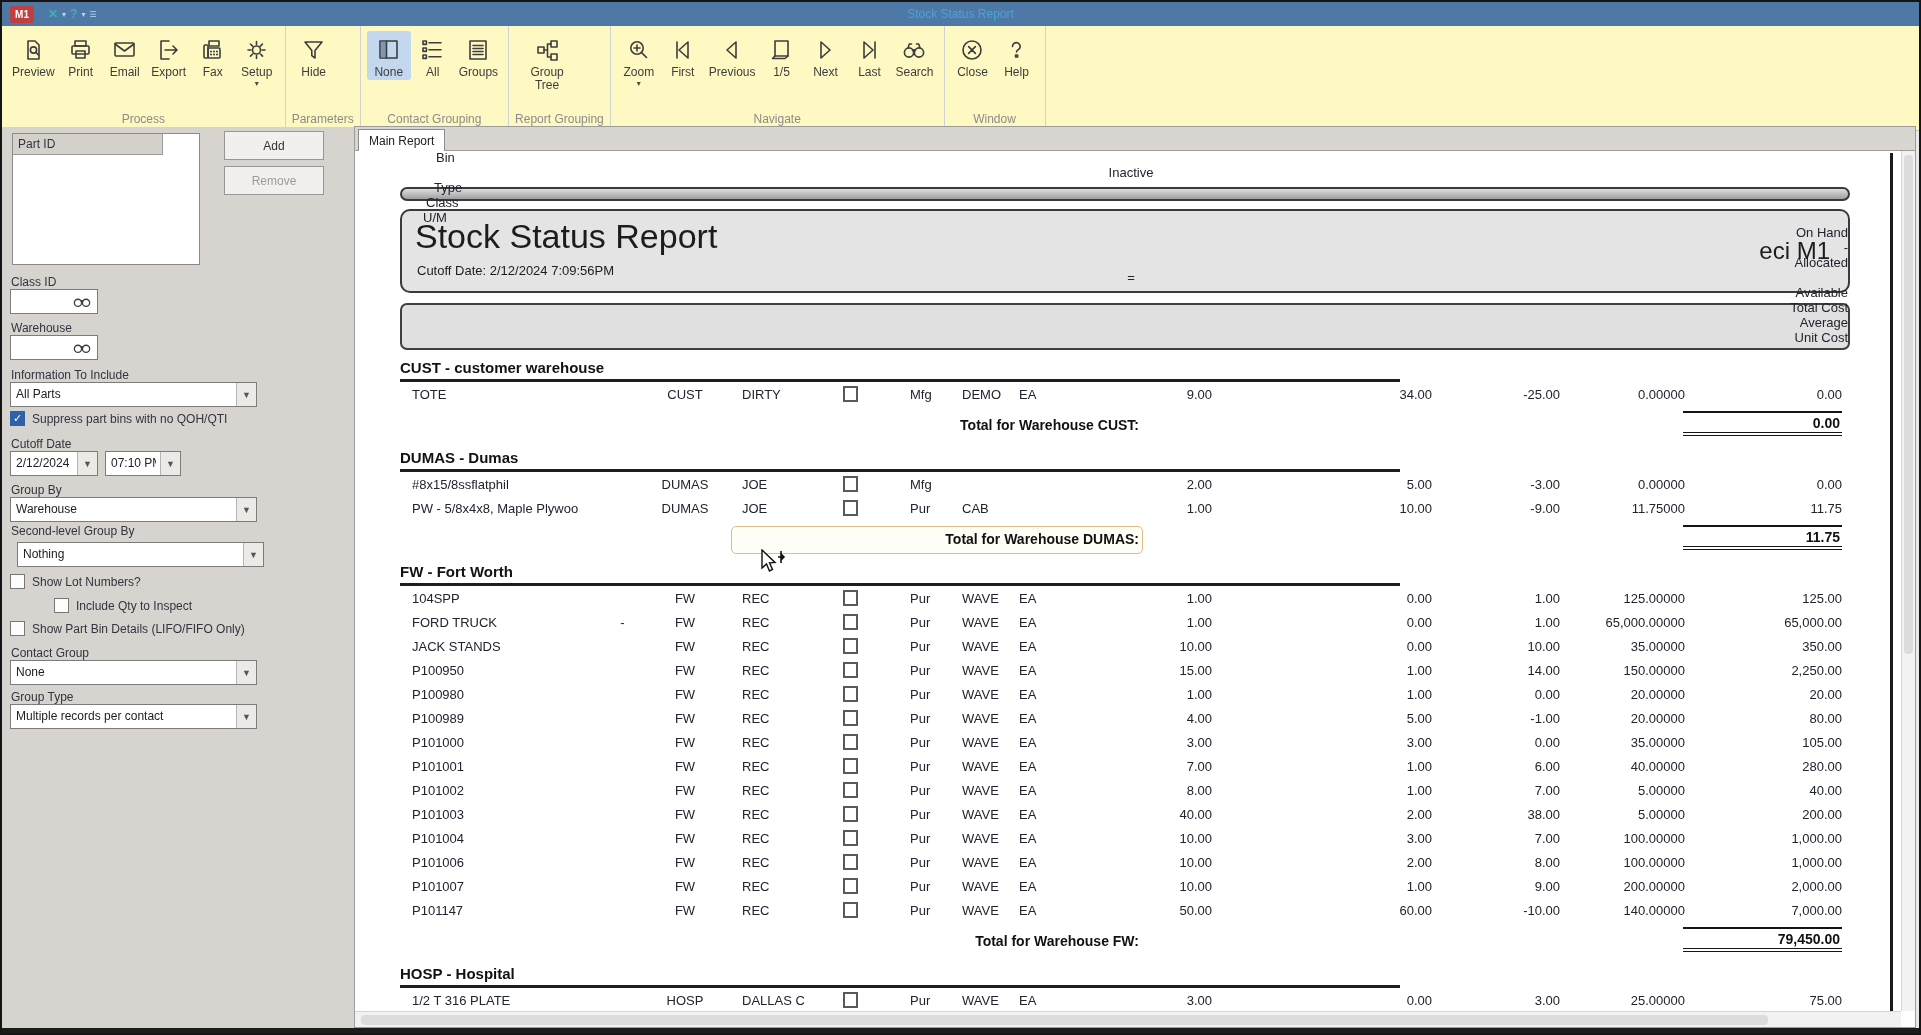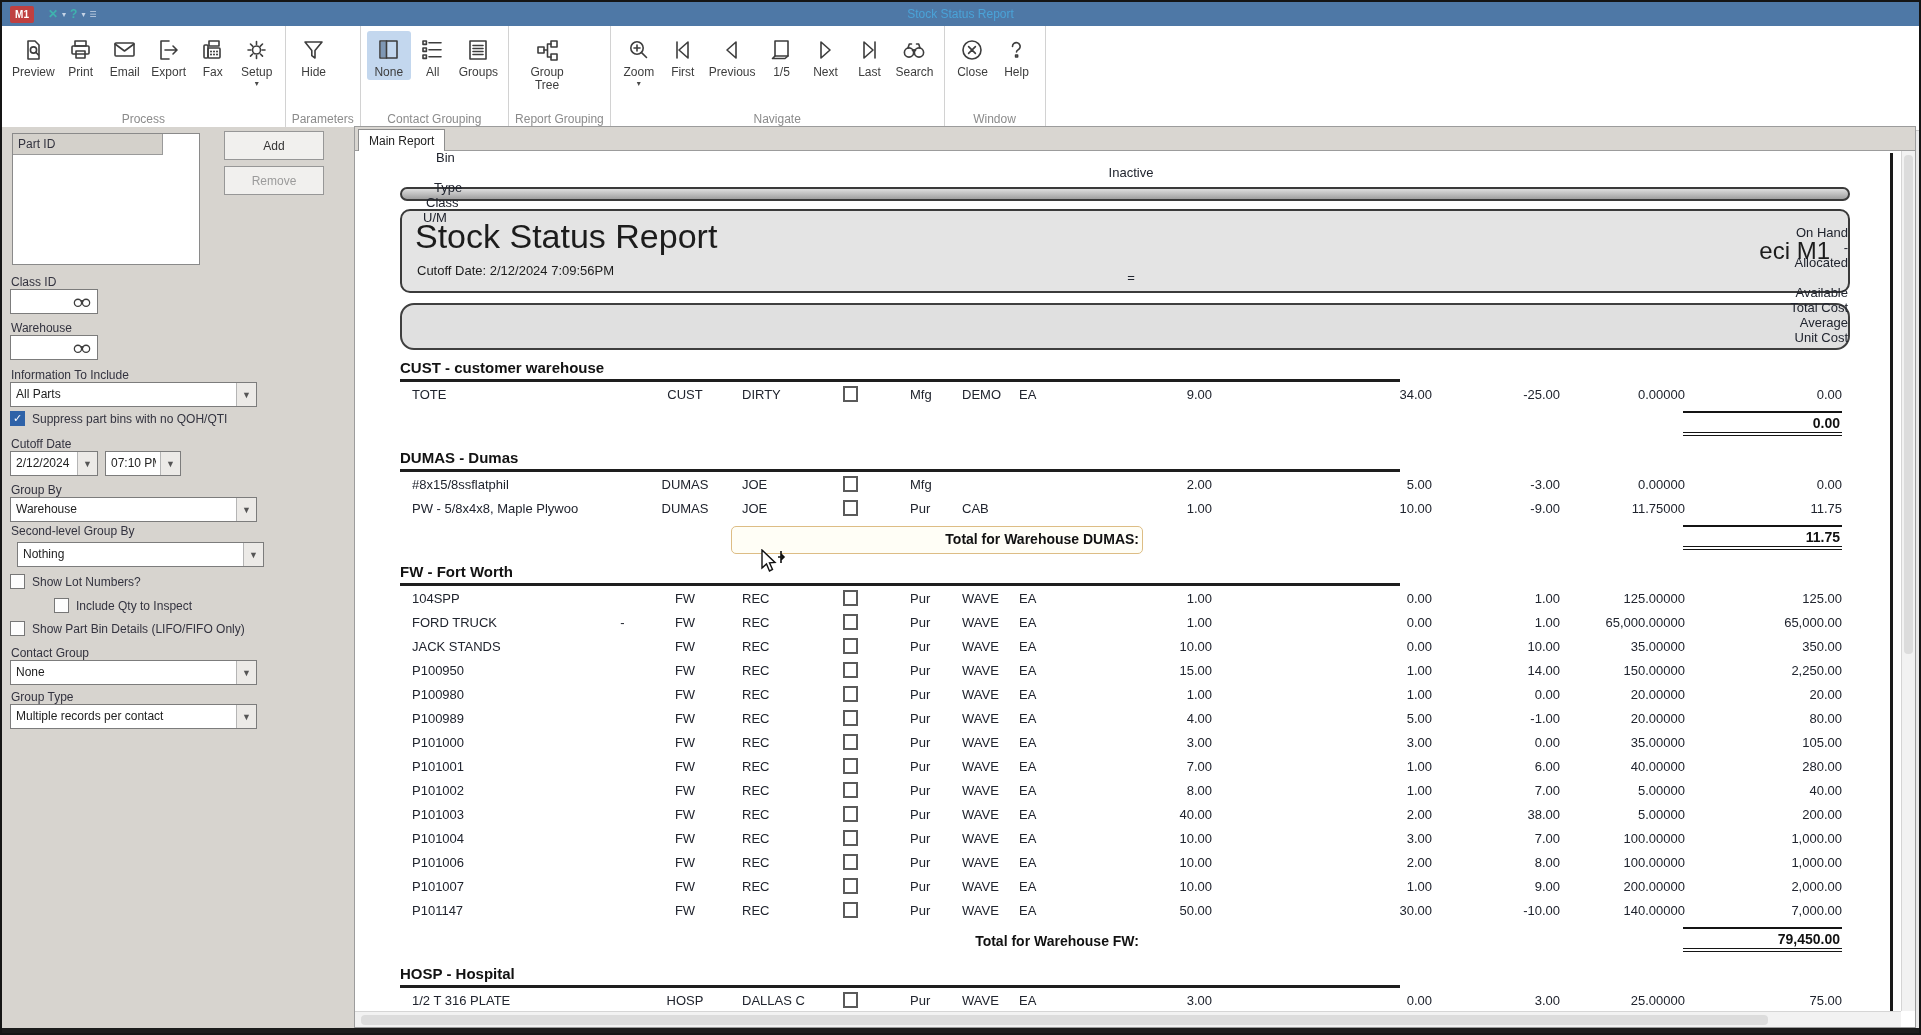--- a/index.html
+++ b/index.html
@@ -8,21 +8,21 @@
        font-family:"Liberation Sans",sans-serif;overflow:hidden;}
   
   .titlebar{position:absolute;left:0;top:0;right:0;height:24px;background:#4e78a6;display:flex;align-items:center;padding-left:8px;}
   .m1badge{width:24px;height:17px;background:#bf4040;color:#fff;font-size:10px;font-weight:bold;
            display:flex;align-items:center;justify-content:center;border-radius:2px;}
   .qat{display:flex;align-items:center;margin-left:14px;gap:4px;}
   .qat .qi{color:#3fb3ae;font-size:12px;font-weight:bold;}
   .qat .caret{color:#c6d4e6;font-size:8px;}
   .win-title{position:absolute;left:0;right:0;text-align:center;color:#4aa3d8;font-size:12px;pointer-events:none;}
   
-  .ribbon{position:absolute;left:0;top:24px;right:0;height:105px;background:#ffffff;border-bottom:1px solid #c6c6c6;display:flex;}
+  .ribbon{position:absolute;left:0;top:24px;right:0;height:105px;background:#fef9c3;border-bottom:1px solid #c6c6c6;display:flex;}
   .rb-group{display:flex;flex-direction:column;border-right:1px solid #d2d2d2;padding:0 6px;}
   .rb-items{flex:1;display:flex;align-items:flex-start;padding-top:5px;}
   .rb-caption{height:20px;text-align:center;color:#8b8b8b;font-size:12px;line-height:18px;}
   .rb-btn{display:flex;flex-direction:column;align-items:center;min-width:44px;padding:3px 4px 1px;border-radius:3px;cursor:default;}
   .rb-btn.sel{background:#c3d7ee;}
   .rb-btn .ric{height:32px;display:flex;align-items:center;justify-content:center;}
   .rb-btn .rlb{font-size:12px;color:#3d3d3d;text-align:center;line-height:13px;max-width:56px;}
   .rb-btn .dd{font-size:8px;color:#4a4a4a;line-height:9px;}
   .ric svg{stroke:#3d3d3d;fill:none;stroke-width:1.6;stroke-linecap:round;stroke-linejoin:round;}
   
@@ -49,21 +49,21 @@
   .tabbar{position:absolute;left:0;top:0;right:0;height:24px;background:#d9d6d1;border-bottom:1px solid #9c9c9c;}
   .tab{position:absolute;left:3px;top:2px;height:22px;background:#fff;border:1px solid #8e8e8e;border-bottom:none;
        font-size:12px;color:#222;padding:4px 10px 0;}
   .viewer{position:absolute;left:0;top:24px;right:14px;bottom:16px;background:#fff;overflow:hidden;}
   .page-topbar{position:absolute;left:45px;top:36px;width:1450px;height:14px;border:2px solid #3a3a3a;border-radius:8px;
                background:linear-gradient(#dedede,#9f9f9f);}
   .titlebox{position:absolute;left:45px;top:58px;width:1450px;height:84px;border:2px solid #3a3a3a;border-radius:10px;background:#e4e4e4;}
   .rpt-title{position:absolute;left:13px;top:6px;font-size:34px;color:#1c1c1c;}
   .rpt-cutoff{position:absolute;left:15px;top:52px;font-size:13px;color:#1c1c1c;}
   .rpt-brand{position:absolute;right:18px;top:26px;font-size:24px;color:#1c1c1c;}
-  .colhdr{position:absolute;left:45px;top:152px;width:1450px;height:47px;border:2px solid #3f3f3f;border-radius:14px;
+  .colhdr{position:absolute;left:45px;top:152px;width:1450px;height:47px;border:2px solid #3f3f3f;border-radius:7px;
           background:#e0e0e0;padding-left:28px;}
   .tablebody{position:absolute;left:45px;top:199px;width:1450px;--cols:183px 55px 70px 90px 80px 60px 60px 50px 152px 148px 72px 53px 75px 125px 157px;}
   .grid{display:grid;grid-template-columns:var(--cols);padding-left:12px;}
   .colhdr .grid{position:absolute;left:0;bottom:3px;width:100%;align-items:end;}
   .hcell{font-size:13px;color:#20242e;white-space:nowrap;}
   .grp{margin-top:8px;}
   .grp-name{font-size:15px;font-weight:bold;color:#121212;line-height:20px;}
   .grp-rule{width:1000px;border-bottom:3px solid #1e1e1e;margin-top:1px;}
   .rrow{height:24px;align-items:center;}
   .dcell{font-size:13px;color:#20242e;white-space:nowrap;}
@@ -463,20 +463,21 @@
               <div class="dcell p9">EA</div>
               <div class="dcell ta-r">9.00</div>
               <div class="dcell ta-r"></div>
               <div class="dcell ta-r">34.00</div>
               <div class="dcell ta-c"></div>
               <div class="dcell ta-r">-25.00</div>
               <div class="dcell ta-r">0.00000</div>
               <div class="dcell ta-r">0.00</div>
             </div>
             <div class="total-row">
+              <div class="total-label">Total for Warehouse CUST:</div>
               <div class="total-value">0.00</div>
             </div>
           </div>
           <div class="grp">
             <div class="grp-name">DUMAS - Dumas</div>
             <div class="grp-rule"></div>
             <div class="grid rrow">
               <div class="dcell ">#8x15/8ssflatphil</div>
               <div class="dcell ta-c"></div>
               <div class="dcell ta-c">DUMAS</div>
@@ -776,21 +777,21 @@
               <div class="dcell ta-c">FW</div>
               <div class="dcell p22">REC</div>
               <div class="dcell ">
                 <div class="cbx"></div>
               </div>
               <div class="dcell p20">Pur</div>
               <div class="dcell p12">WAVE</div>
               <div class="dcell p9">EA</div>
               <div class="dcell ta-r">50.00</div>
               <div class="dcell ta-r"></div>
-              <div class="dcell ta-r">30.00</div>
+              <div class="dcell ta-r">60.00</div>
               <div class="dcell ta-c"></div>
               <div class="dcell ta-r">-10.00</div>
               <div class="dcell ta-r">140.00000</div>
               <div class="dcell ta-r">7,000.00</div>
             </div>
             <div class="total-row">
               <div class="total-label">Total for Warehouse FW:</div>
               <div class="total-value">79,450.00</div>
             </div>
           </div>

